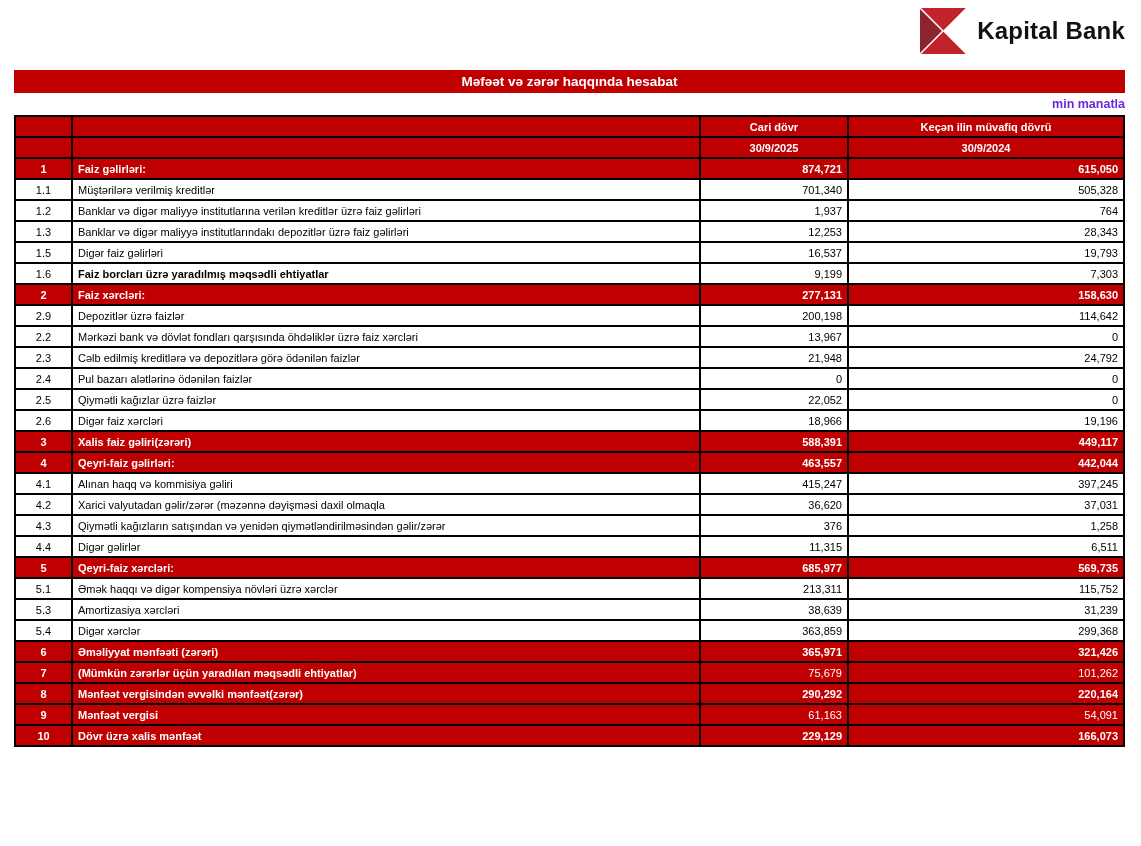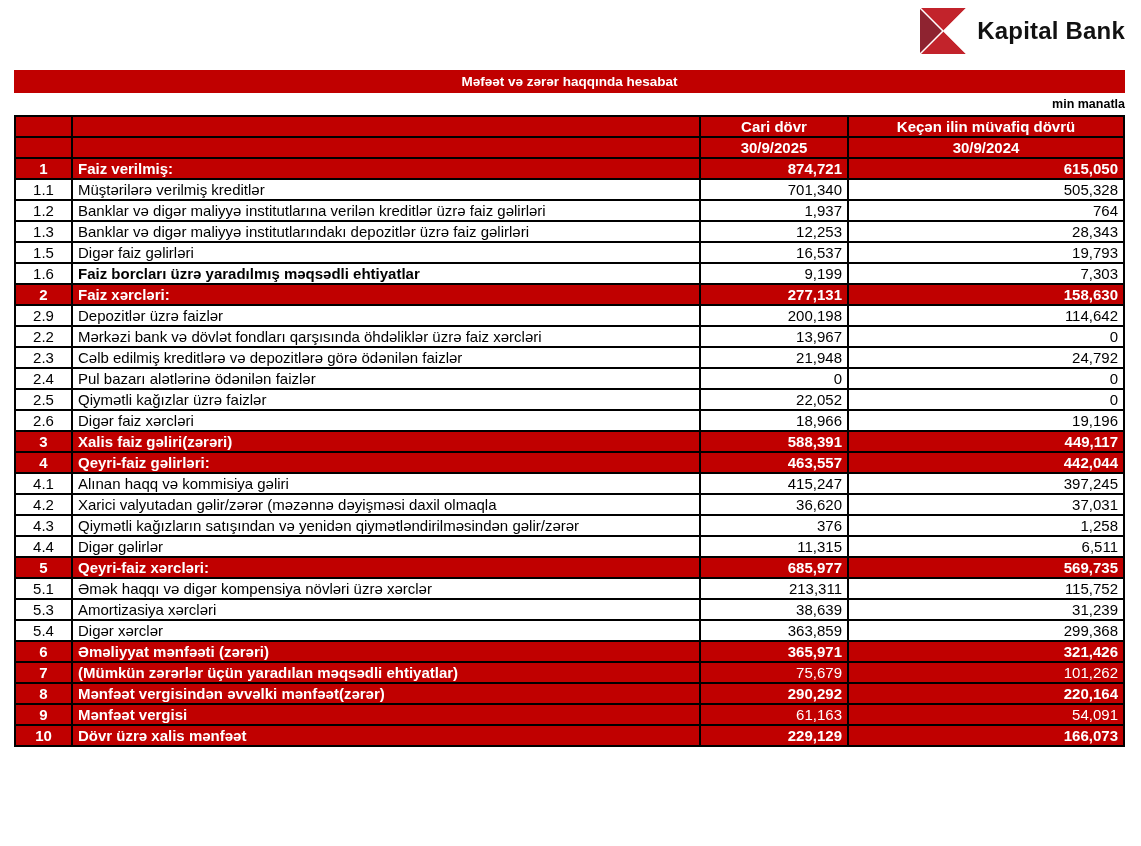--- a/index.html
+++ b/index.html
@@ -15,28 +15,28 @@
   .logo-square{width:46px;height:46px;display:block;}
   .logo-text{font-size:24px;font-weight:bold;color:#111;letter-spacing:0.2px;}
 
   
   .banner{
     margin-top:16px;background:#C00000;color:#fff;
     font-weight:bold;font-size:13.5px;text-align:center;
     height:23px;line-height:23px;
   }
   .unit-note{
-    text-align:right;font-weight:bold;color:#000000;
+    text-align:right;font-weight:bold;color:#6d28d9;
     font-size:12.5px;padding:4px 0 3px 0;height:15px;line-height:15px;
   }
 
   
   table.report{
     width:100%;border-collapse:collapse;table-layout:fixed;
-    font-size:15px;color:#000;border-radius:23px;
+    font-size:11px;color:#000;border-radius:23px;
   }
   table.report td{
     border:2px solid #000;height:19px;padding:0 5px;
     overflow:hidden;white-space:nowrap;vertical-align:middle;
   }
   td.c-num{text-align:center;}
   td.c-label{text-align:left;}
   td.c-val{text-align:right;}
 
   tr.hdr td{background:#C00000;color:#fff;font-weight:bold;text-align:center;}
@@ -84,21 +84,21 @@
       <tr class="hdr">
         <td class="c-num"></td>
         <td class="c-label"></td>
         <td>30/9/2025</td>
         <td>30/9/2024</td>
       </tr>
     </thead>
     <tbody id="report-body">
   <tr class="section">
     <td class="c-num">1</td>
-    <td class="c-label">Faiz verilmiş:</td>
+    <td class="c-label">Faiz gəlirləri:</td>
     <td class="c-val">874,721</td>
     <td class="c-val">615,050</td>
   </tr>
 
   <tr class="item">
     <td class="c-num">1.1</td>
     <td class="c-label">Müştərilərə verilmiş kreditlər</td>
     <td class="c-val">701,340</td>
     <td class="c-val">505,328</td>
   </tr>

